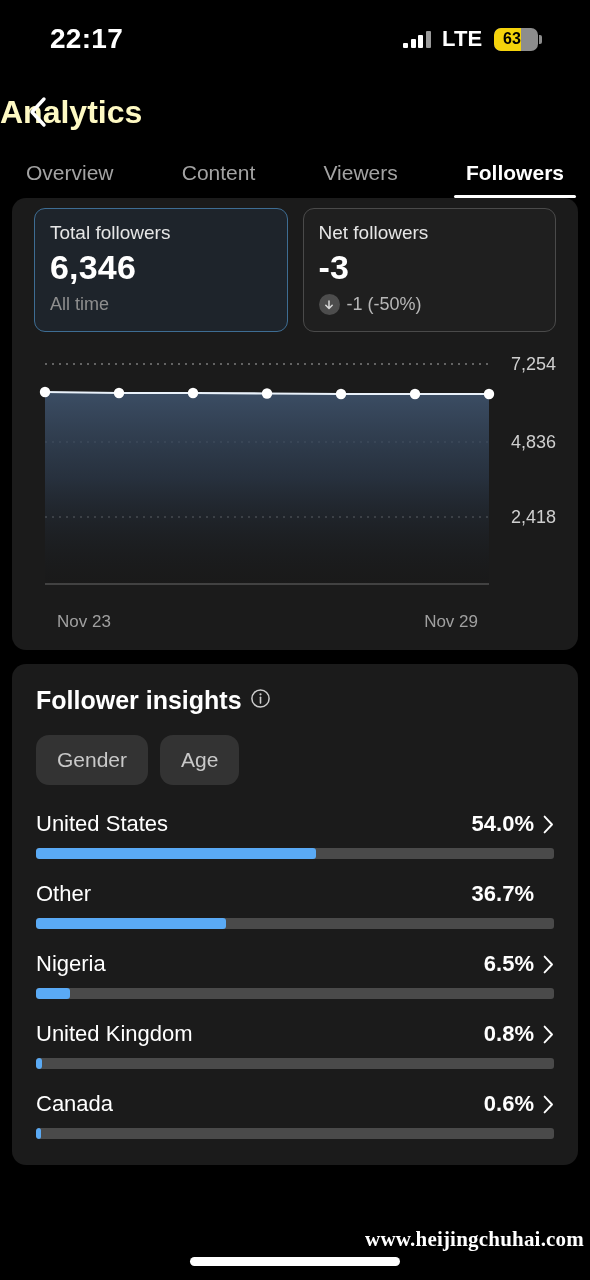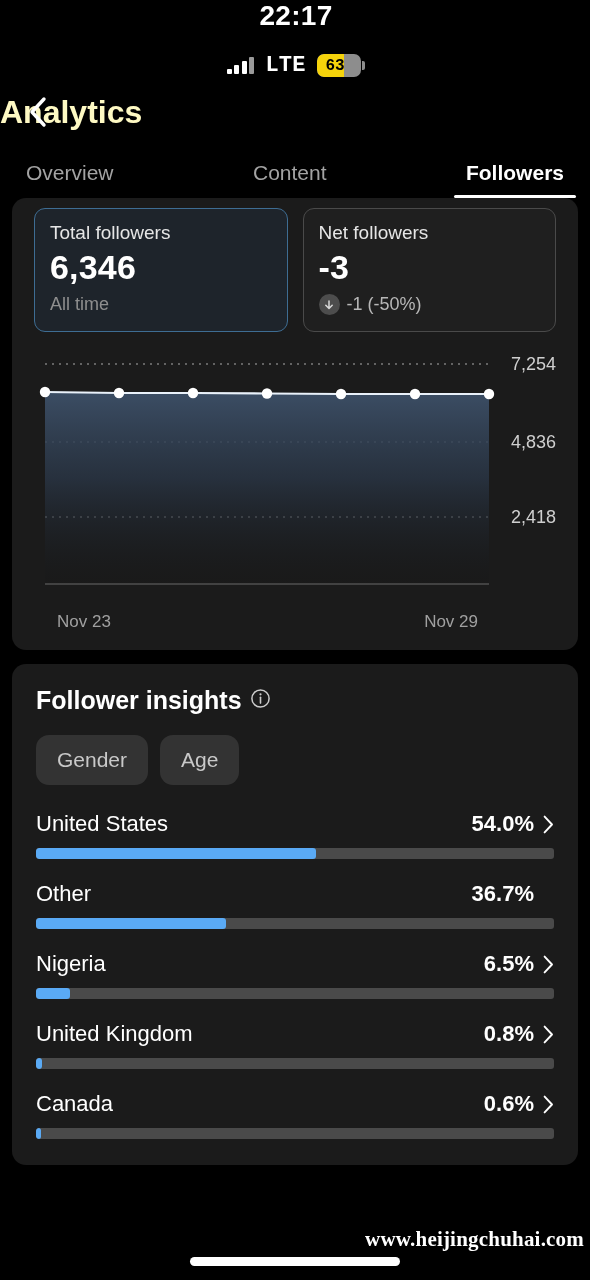--- a/index.html
+++ b/index.html
@@ -7,24 +7,24 @@
     width:590px; height:1280px;
     background:#000;
     font-family:"Liberation Sans", sans-serif;
     overflow:hidden;
   }
   .phone { position:relative; width:590px; height:1280px; background:#000; }
 
   
   .statusbar {
     height:78px; display:flex; align-items:center;
-    justify-content:space-between; padding:0 48px 0 50px;flex-direction:column;
+    justify-content:space-between; padding:0 48px 0 50px;
   }
   .clock { color:#fff; font-size:28px; font-weight:bold; letter-spacing:.3px; }
-  .status-right { display:flex; align-items:center; gap:11px;font-family:Liberation Mono, monospace; }
+  .status-right { display:flex; align-items:center; gap:11px; }
   .signal { display:flex; align-items:flex-end; gap:2.5px; height:17px; }
   .signal i { display:block; width:5px; background:#fff; border-radius:1px; }
   .signal i:nth-child(1){ height:5px; }
   .signal i:nth-child(2){ height:9px; }
   .signal i:nth-child(3){ height:13px; }
   .signal i:nth-child(4){ height:17px; background:#9a9a9a; }
   .lte { color:#fff; font-size:22px; font-weight:bold; letter-spacing:.2px; }
   .battery { position:relative; display:flex; align-items:center; }
   .batt-body {
     width:44px; height:23px; border-radius:7px; background:#8d8d8d;
@@ -176,20 +176,21 @@
       <svg width="20" height="32" viewBox="0 0 20 32" fill="none">
         <path d="M16 3 L4 16 L16 29" stroke="#ffffff" stroke-width="3.4" stroke-linecap="round" stroke-linejoin="round"></path>
       </svg>
     </div>
     <div class="nav-title">Analytics</div>
   </div>
 
   <div class="tabs">
     <div class="tab">Overview</div>
     <div class="tab">Content</div>
+    <div class="tab">Viewers</div>
     <div class="tab active">Followers</div>
   </div>
 
   <div class="card card-chart">
 
     <div class="stat-row">
       <div class="stat selected">
         <div class="stat-label">Total followers</div>
         <div class="stat-value">6,346</div>
         <div class="stat-sub">All time</div>

